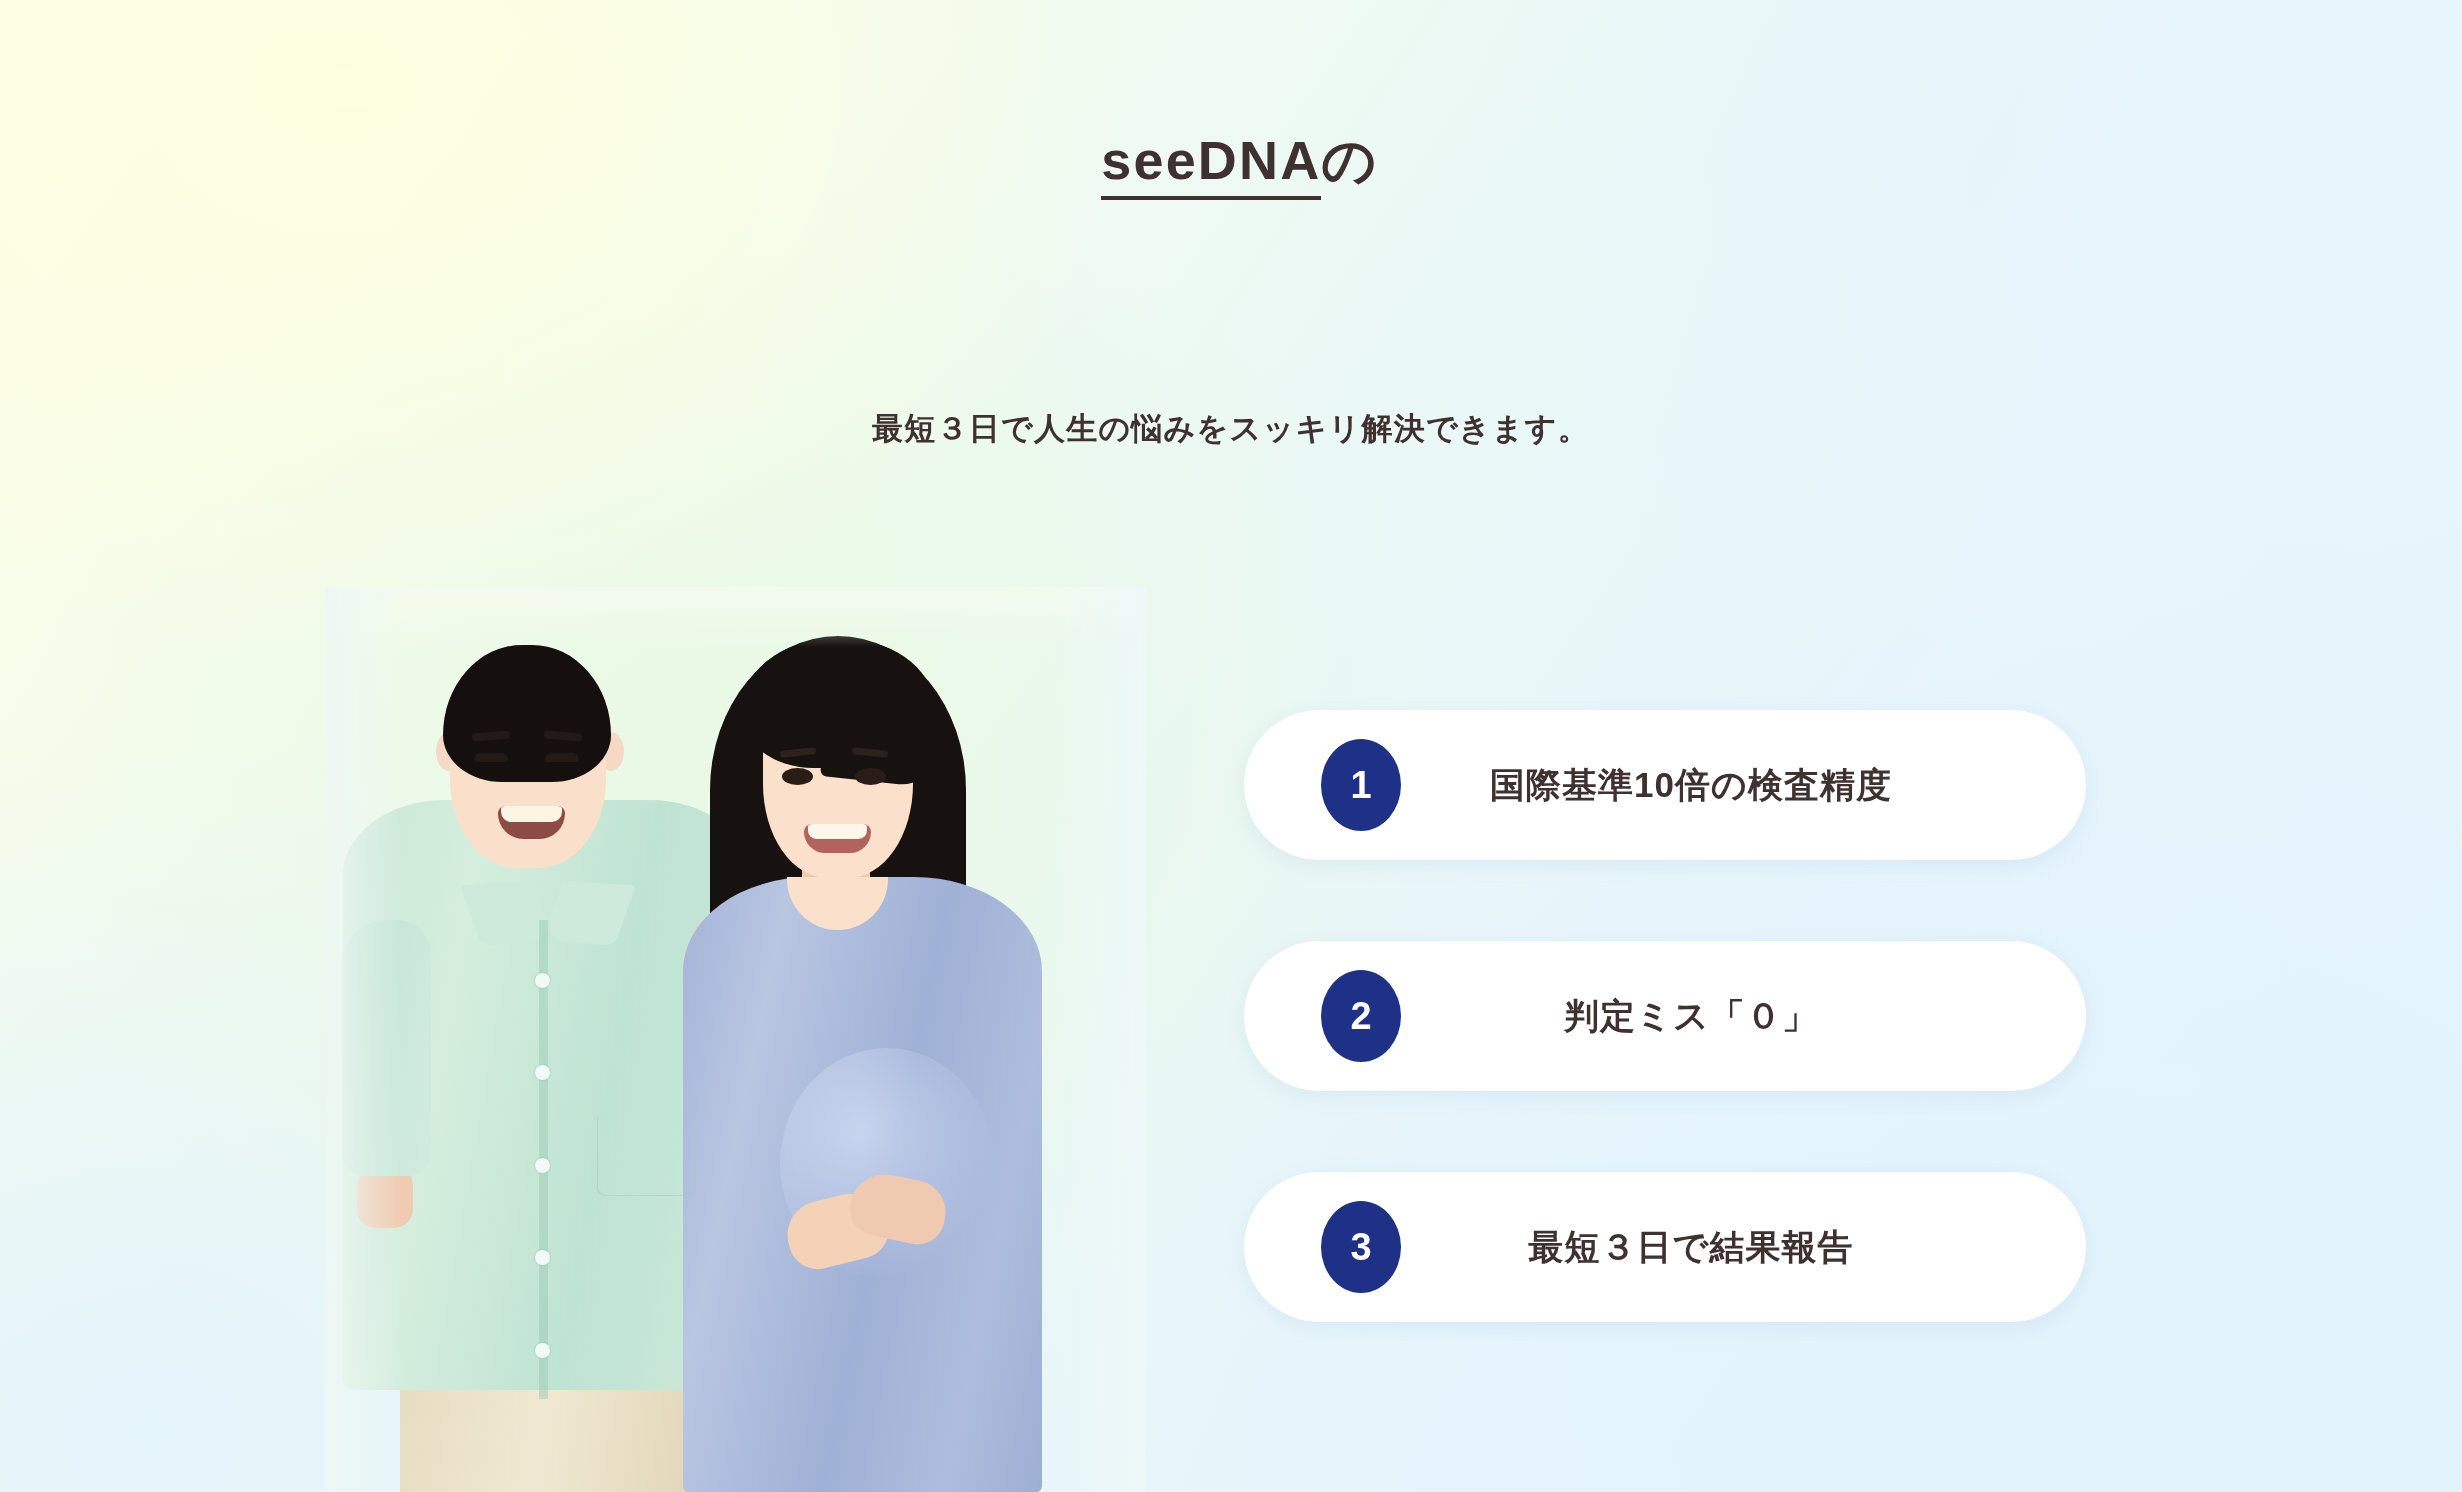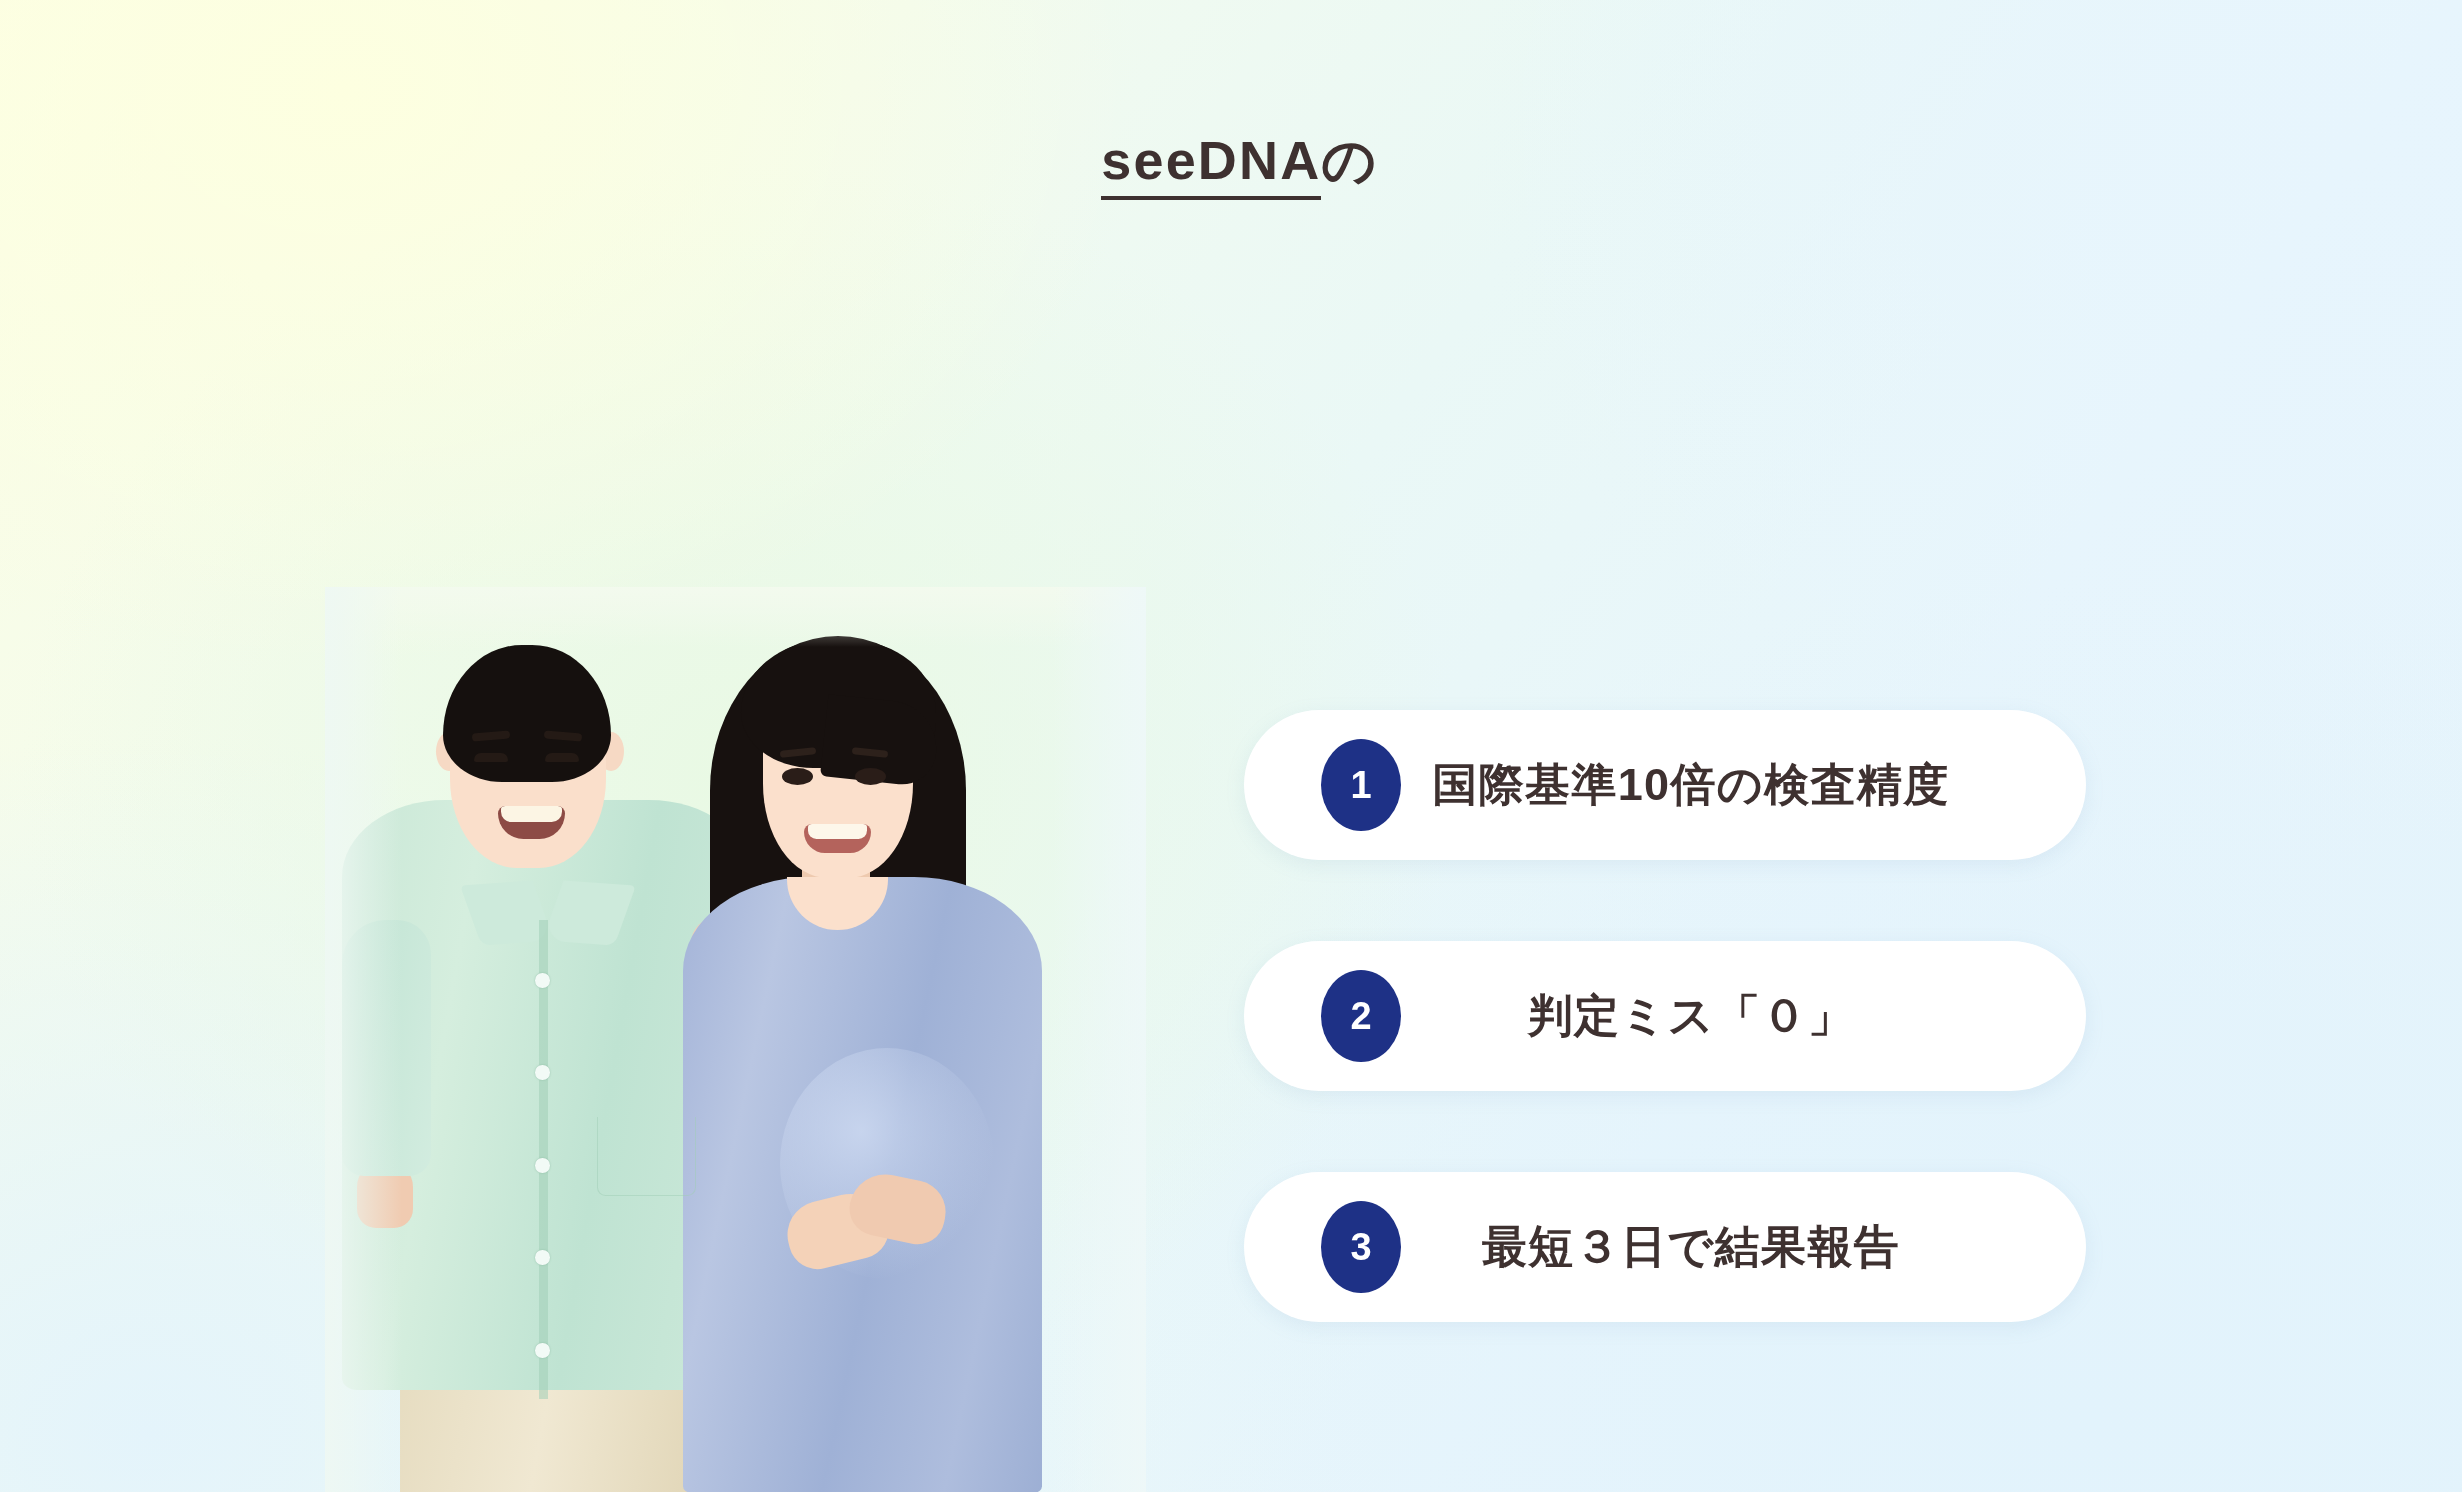--- a/index.html
+++ b/index.html
@@ -306,37 +306,38 @@
     color:#ffffff;
     font-size:38px;
     font-weight:bold;
     line-height:1;
   }
   .feature-label {
     width:100%;
     text-align:center;
     padding-left:103px;
     padding-right:51px;
-    font-size:45px;
+    font-size:35px;
     font-weight:bold;
     color:#3e3130;
     letter-spacing:0.03em;
     white-space:nowrap;
   }
 </style>
 </head>
 <body>
 
 <div class="hero">
 
   <div class="headline-block">
     <div class="title-line1"><span class="brand">seeDNA</span><span>の</span></div>
   </div>
 
   <div class="lead">
+    <p>最短３日で人生の悩みをスッキリ解決できます。</p>
   </div>
 
   <div class="photo">
 
     <div class="figure man">
       <div class="pants"></div>
       <div class="neck"></div>
       <div class="ear-l"></div>
       <div class="ear-r"></div>
       <div class="face"></div>

